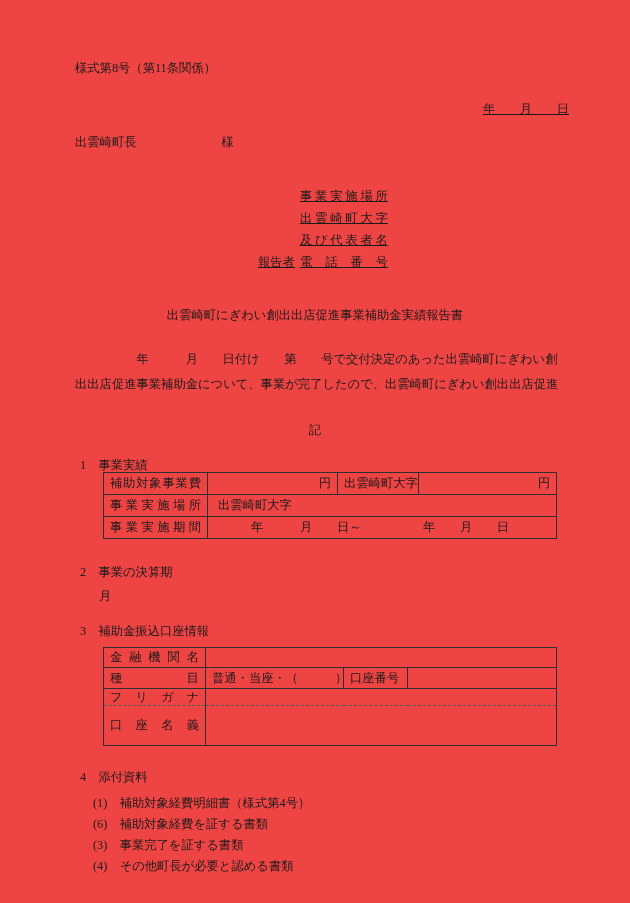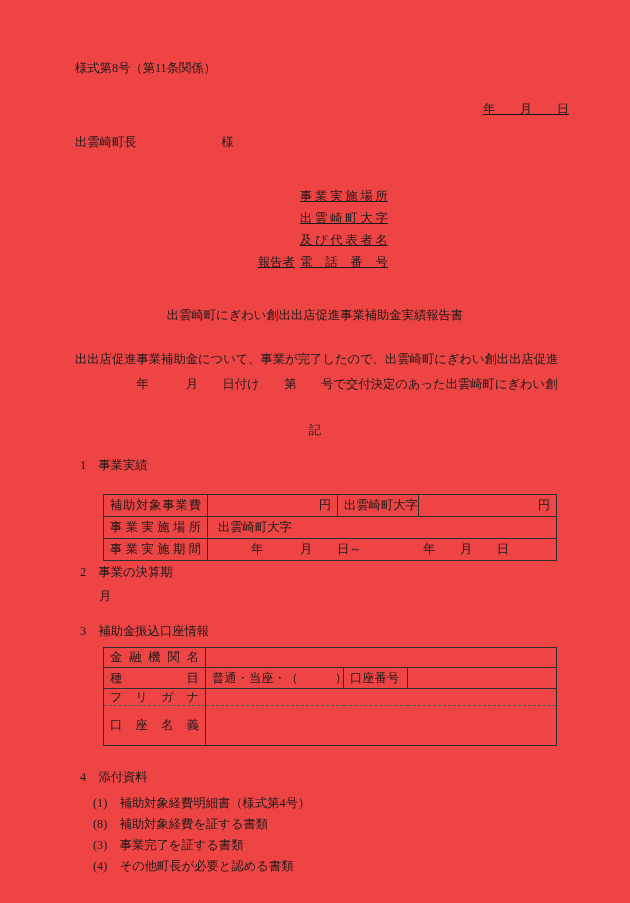--- a/index.html
+++ b/index.html
@@ -41,21 +41,21 @@
   
   table { border-collapse:collapse; table-layout:fixed; position:absolute; left:103px; background:transparent; }
   td {
     border:1px solid #2f2f2f;
     padding:0 6px;
     vertical-align:middle;
     font-size:12.3px;
     overflow:hidden;
     white-space:pre;
   }
-  .t1 { top:494px; width:453px; }
+  .t1 { top:472px; width:453px; }
   .t1 tr { height:22px; }
   .t3 { top:647px; width:453px; }
   .t3 .r1 { height:20px; }
   .t3 .r2 { height:21px; }
   .t3 .r3 { height:17px; }
   .t3 .r4 { height:40px; }
   .t3 .r3 td { border-bottom:1px dashed #5a5a5a; font-size:12px; }
   .t3 .r4 td { border-top:0 none; }
   td.right { text-align:right; }
   td.fill { padding-left:10px; }
@@ -83,22 +83,22 @@
       <div class="jst">事業実施場所</div>
       <div class="jst">出雲崎町大字</div>
       <div class="jst">及び代表者名</div>
       <div class="jst">電話番号</div>
     </div>
   </div>
 
   <div class="abs center doc-title">出雲崎町にぎわい創出出店促進事業補助金実績報告書</div>
 
   <div class="abs paragraph">
+    <div>　　　　　年　　　月　　日付け　　第　　号で交付決定のあった出雲崎町にぎわい創</div>
     <div>出出店促進事業補助金について、事業が完了したので、出雲崎町にぎわい創出出店促進</div>
-    <div>　　　　　年　　　月　　日付け　　第　　号で交付決定のあった出雲崎町にぎわい創</div>
   </div>
 
   <div class="abs center memo-mark">記</div>
 
   <div class="abs sec-heading h1">1　事業実績</div>
 
   <table class="t1">
     <colgroup>
         <col style="width:104px">
         <col style="width:130px">
@@ -154,18 +154,18 @@
       <td class="jst">口座名義</td>
       <td colspan="3"></td>
     </tr>
   </tbody>
     </table>
 
   <div class="abs sec-heading h4">4　添付資料</div>
 
   <div class="abs attachments">
     <div>(1)　補助対象経費明細書（様式第4号）</div>
-    <div>(8)　補助対象経費を証する書類</div>
+    <div>(6)　補助対象経費を証する書類</div>
     <div>(3)　事業完了を証する書類</div>
     <div>(4)　その他町長が必要と認める書類</div>
   </div>
 
 </div>
 
 </body></html>

